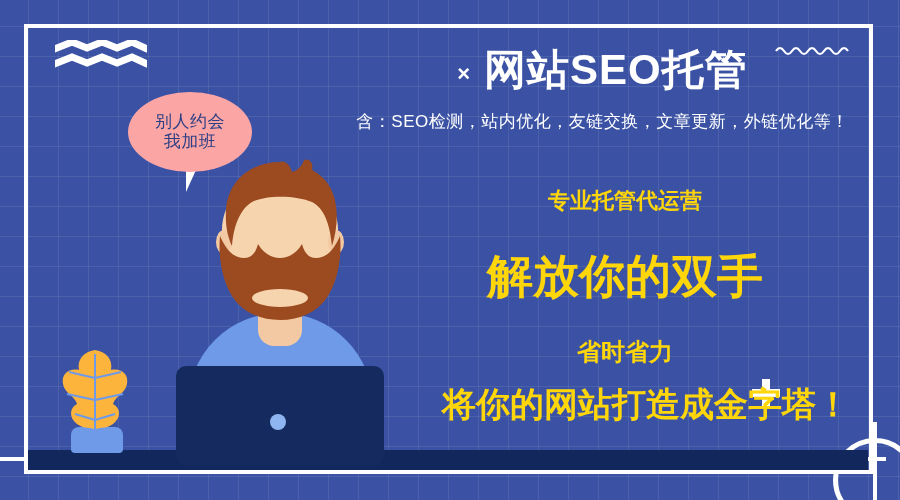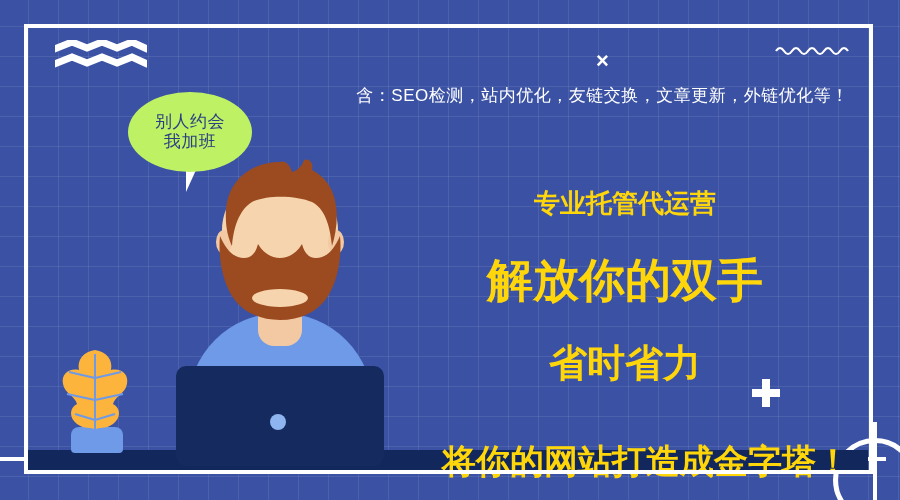--- a/index.html
+++ b/index.html
@@ -99,21 +99,21 @@
     background: #152a5e; border-radius: 10px;
   }
   #laptop-dot {
     position: absolute; left: 94px; top: 48px; width: 16px; height: 16px;
     background: #8fb5f0; border-radius: 50%;
   }
 
   
   #bubble {
     position: absolute; left: 128px; top: 92px; width: 124px; height: 80px;
-    background: #bef264; border-radius: 50%;
+    background: #fca5a5; border-radius: 50%;
   }
   #bubble-text {
     position: absolute; inset: 0;
     display: flex; flex-direction: column;
     align-items: center; justify-content: center;
     color: #2b3f84; font-size: 17px; line-height: 1.18;
     font-weight: 500; letter-spacing: 0.5px;
   }
   #bubble-tail {
     position: absolute; left: 186px; top: 160px;
@@ -149,23 +149,23 @@
 
   
   #slogans {
     position: absolute; left: 400px; top: 190px; width: 450px;
     text-align: center;
   }
   .slogan {
     color: #ffd60a; font-weight: bold; line-height: 1;
     white-space: nowrap;
   }
-  .slogan.s1 { font-size: 26px; margin-bottom: 41px; }
+  .slogan.s1 { font-size: 22px; margin-bottom: 41px; }
   .slogan.s2 { font-size: 46px; margin-bottom: 41px; }
-  .slogan.s3 { font-size: 38px; margin-bottom: 62px; }
+  .slogan.s3 { font-size: 24px; margin-bottom: 23px; }
   .slogan.s4 { font-size: 34px; text-align: right; }
 </style>
 </head>
 <body>
 
 <div id="banner">
 
   <div id="grid"></div>
 
   <div class="deco" id="wave-left">
@@ -234,20 +234,21 @@
   <div id="bubble">
     <div id="bubble-text">
       <span>别人约会</span>
       <span>我加班</span>
     </div>
   </div>
 
   <div id="headline">
     <div id="title-row">
       <span id="title-x">×</span>
+      <span id="main-title">网站SEO托管</span>
     </div>
     <div id="subtitle">含：SEO检测，站内优化，友链交换，文章更新，外链优化等！</div>
   </div>
 
   <div id="slogans">
     <div class="slogan s1">专业托管代运营</div>
     <div class="slogan s2">解放你的双手</div>
     <div class="slogan s3">省时省力</div>
     <div class="slogan s4">将你的网站打造成金字塔！</div>
   </div>

